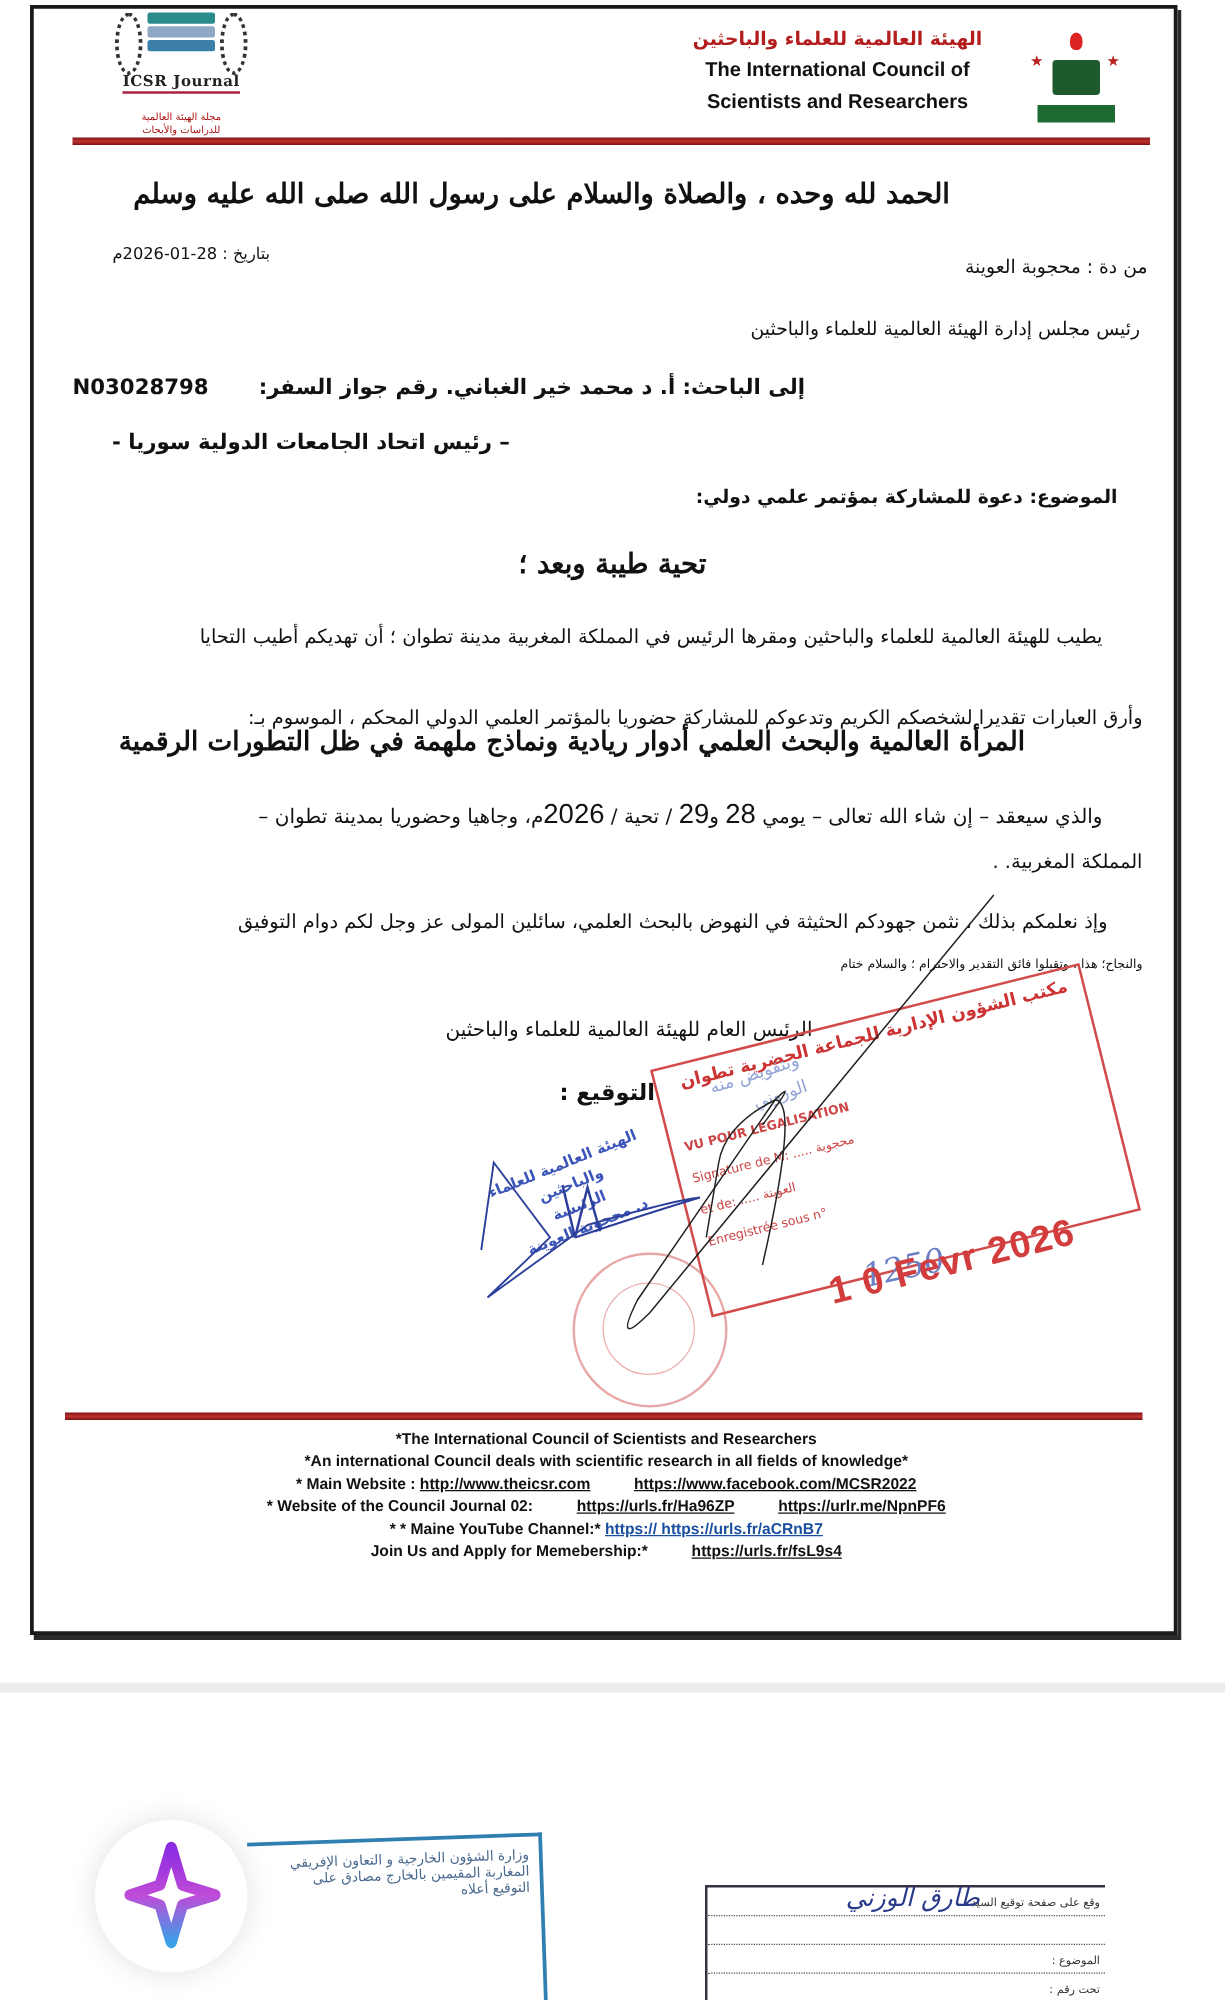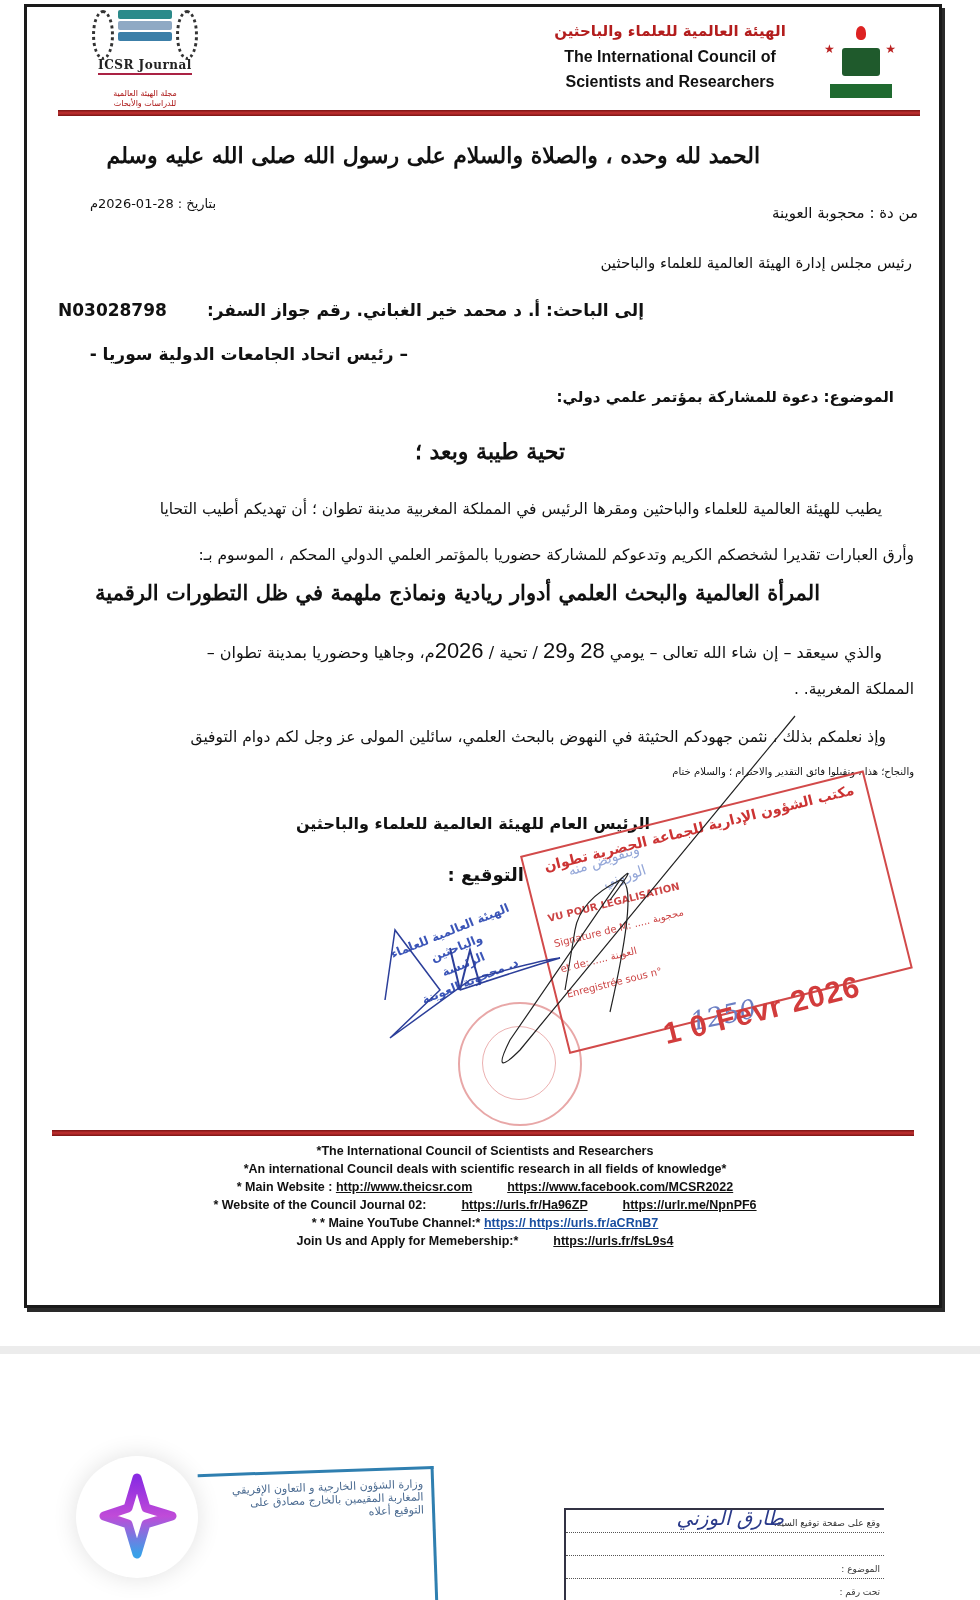--- a/index.html
+++ b/index.html
@@ -27,28 +27,28 @@
   .date { left: 90px; top: 196px; width: 160px; text-align: left; font-size: 13px; }
   .from { right: 62px; top: 204px; font-size: 15px; }
   .chair { right: 68px; top: 254px; font-size: 15px; }
   .to { right: 336px; top: 300px; font-weight: bold; font-size: 17px; }
   .passport { left: 58px; top: 300px; font-weight: bold; font-size: 17px; direction: rtl; }
   .role { right: 572px; top: 344px; font-weight: bold; font-size: 17px; }
   .subject { right: 86px; top: 388px; font-weight: bold; font-size: 15px; }
   .greet { left: 350px; top: 438px; width: 280px; text-align: center; font-family: "DejaVu Serif", serif; font-weight: bold; font-size: 22px; }
   .para { right: 98px; font-size: 15.5px; }
   .p1 { top: 500px; }
-  .p2 { top: 546px; right: 66px; }
+  .p2 { top: 565px; right: 66px; }
   .conf-title { left: 150px; top: 580px; width: 670px; text-align: center; font-family: "DejaVu Serif", serif; font-weight: bold; font-size: 21px; }
   .p3 { top: 638px; right: 98px; font-size: 16px; }
   .p3 .big { font-family: "Liberation Sans", sans-serif; font-size: 22px; }
   .p4 { top: 680px; right: 66px; font-size: 15.5px; }
   .p5 { top: 728px; right: 94px; font-size: 15.5px; }
   .p6 { top: 766px; right: 66px; font-size: 10px; }
-  .president { right: 330px; top: 814px; font-size: 16px; font-weight: bold; }
+  .president { right: 330px; top: 814px; font-size: 16px; }
   .sign-label { right: 456px; top: 864px; font-weight: bold; font-size: 18px; margin-left: 24px; }
   .stamp-red { position:absolute; left: 520px; top: 856px; width: 350px; height: 200px; border: 2px solid #d24a4a; transform: rotate(-14deg); transform-origin: left top; color:#c33; font-size: 10px; }
   .stamp-red .h { position:absolute; right: 12px; top: 6px; font-weight: bold; font-size: 14px; direction: rtl; }
   .stamp-red .vu { position:absolute; left: 10px; top: 60px; font-size: 10px; font-weight: bold; color:#c44; }
   .stamp-red .sig { position:absolute; left: 10px; top: 86px; font-size: 10px; color:#c44; }
   .stamp-red .etd { position:absolute; left: 10px; top: 112px; font-size: 10px; color:#c44; }
   .stamp-red .enr { position:absolute; left: 10px; top: 138px; font-size: 10px; color:#c44; }
   .stamp-date { position:absolute; left: 660px; top: 1018px; color:#d23c3c; font-family: "Liberation Sans", sans-serif; font-weight:bold; font-size: 30px; transform: rotate(-14deg); transform-origin: left top; letter-spacing: 1px; }
   .stamp-num { position:absolute; left: 690px; top: 1000px; color:#6b7fc4; font-size: 26px; font-family: "DejaVu Serif", serif; font-style: italic; transform: rotate(-12deg); }
   .circ-stamp { position:absolute; left: 458px; top: 1002px; width: 120px; height: 120px; border: 2px solid rgba(210,80,80,.5); border-radius: 50%; }

